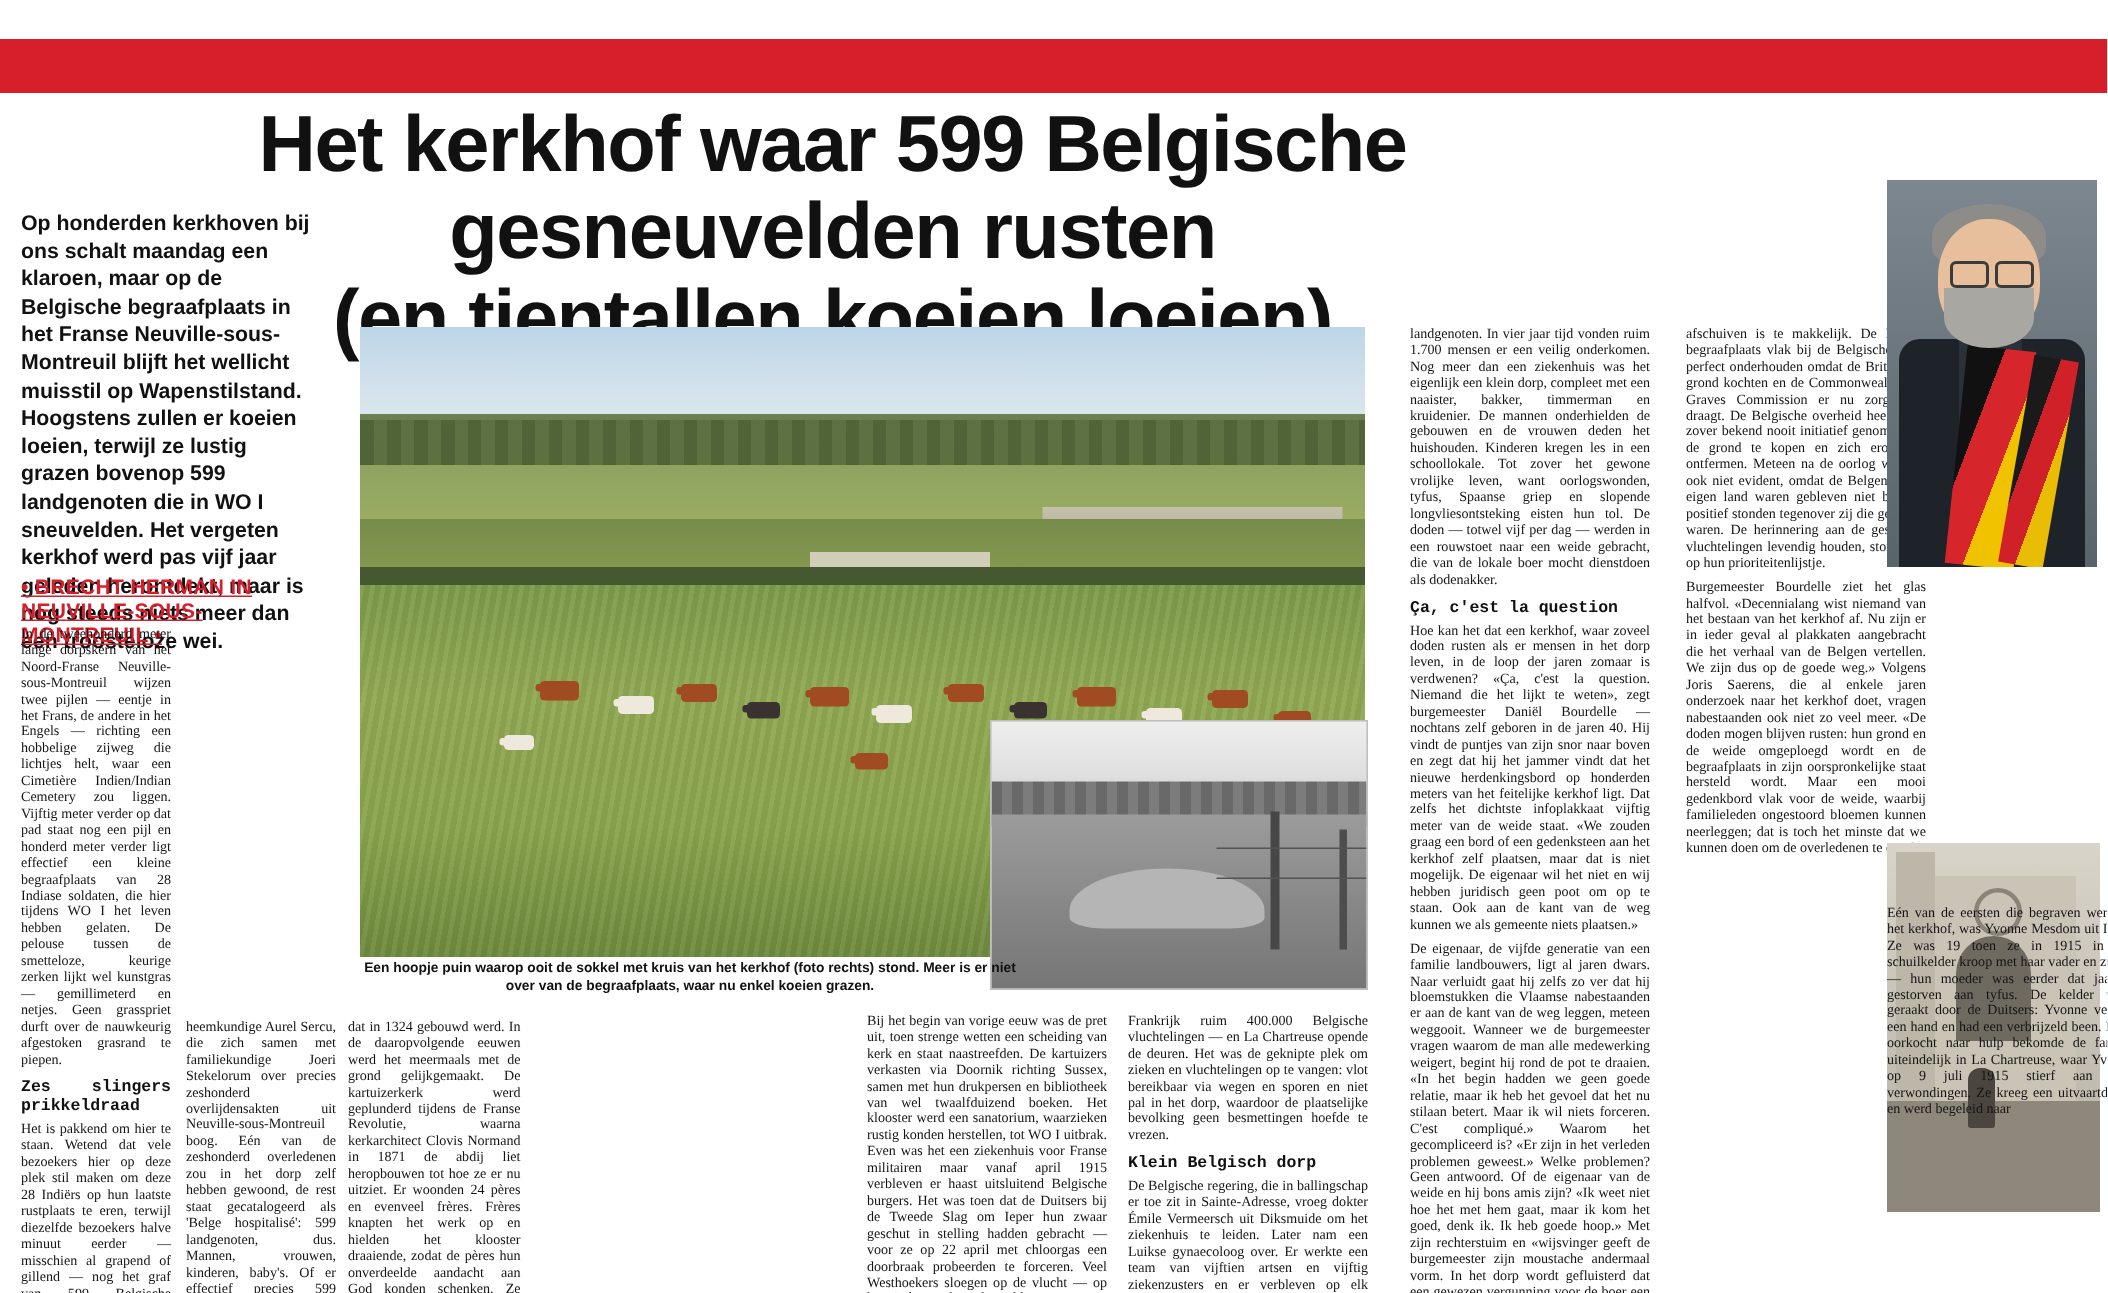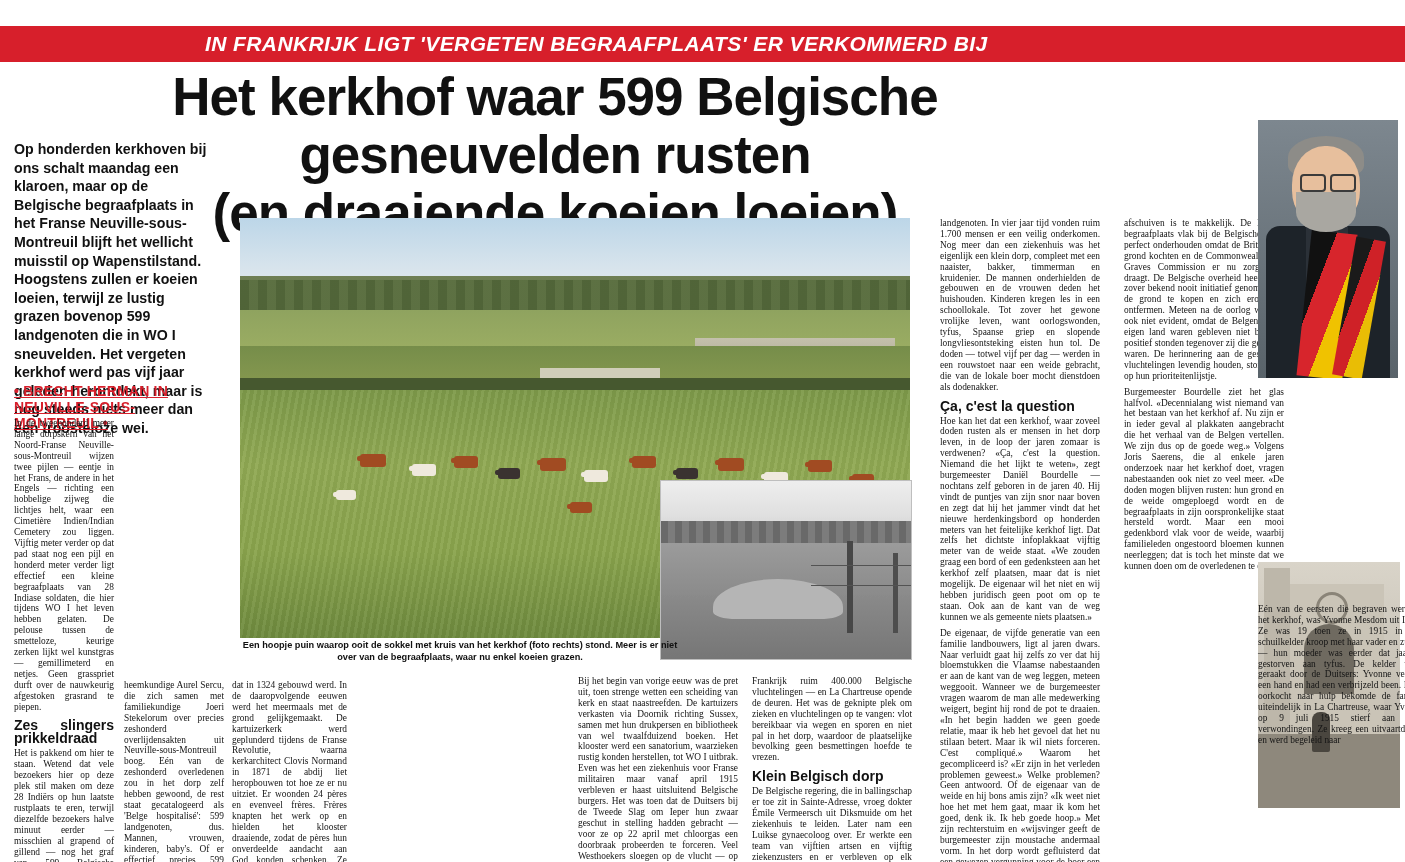--- a/index.html
+++ b/index.html
@@ -56,23 +56,23 @@
   
   .col{
     position:absolute;
     font-family:"Liberation Serif", serif;
     font-size:9.4px;line-height:10.9px;
     color:#141414;
     text-align:justify;
   }
   .col p{margin:0 0 5px 0;}
   .sub{
-    font-family:Liberation Sans, sans-serif;
+    font-family:Liberation Mono, monospace;
     font-weight:bold;
-    font-size:14px;line-height:13px;
+    font-size:11px;line-height:13px;
     color:#111;
     margin:7px 0 3px 0;
   }
 
   #col1{left:14px;top:418px;width:100px;height:440px;}
   #col2{left:124px;top:680px;width:100px;height:178px;}
   #col3{left:232px;top:680px;width:115px;height:178px;}
 
   
   .main-photo{
@@ -187,25 +187,24 @@
     font-weight:bold;font-size:17px;line-height:19px;color:#111;
   }
   #colE{left:1258px;top:604px;width:165px;height:256px;}
 </style>
 </head>
 <body>
 
 <div class="page">
 
   <div class="kicker-bar"></div>
-  <div class="kicker-text">IN FRANKRIJK LIGT 'VERGETEN BEGRAAFPLAATS' ER VERKOMMERD BIJ</div>
 
   <div class="headline">
     <span>Het kerkhof waar 599 Belgische gesneuvelden rusten</span>
-    <span class="l2">(en draaiende koeien loeien)</span>
+    <span class="l2">(en tientallen koeien loeien)</span>
   </div>
 
   <div class="intro">Op honderden kerkhoven bij ons schalt maandag een klaroen, maar op de Belgische begraafplaats in het Franse Neuville-sous-Montreuil blijft het wellicht muisstil op Wapenstilstand. Hoogstens zullen er koeien loeien, terwijl ze lustig grazen bovenop 599 landgenoten die in WO I sneuvelden. Het vergeten kerkhof werd pas vijf jaar geleden herontdekt, maar is nog steeds niets meer dan een troosteloze wei.</div>
   <div class="byline">• BRECHT HERMAN IN NEUVILLE-SOUS-MONTREUIL •</div>
 
   <div class="main-photo">
     <div class="mp-sky"></div>
     <div class="mp-far"></div>
     <div class="mp-trees"></div>
     <div class="mp-field1"></div>

